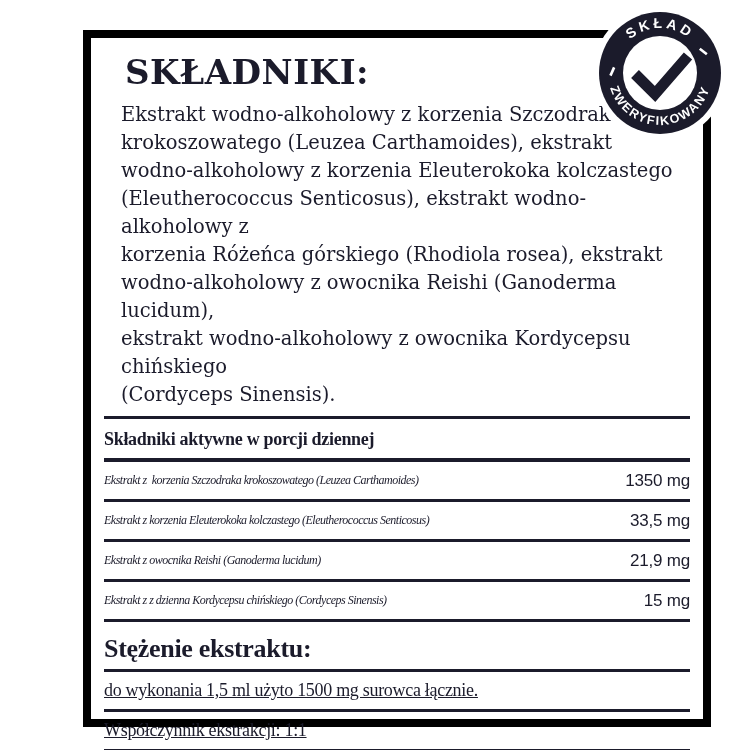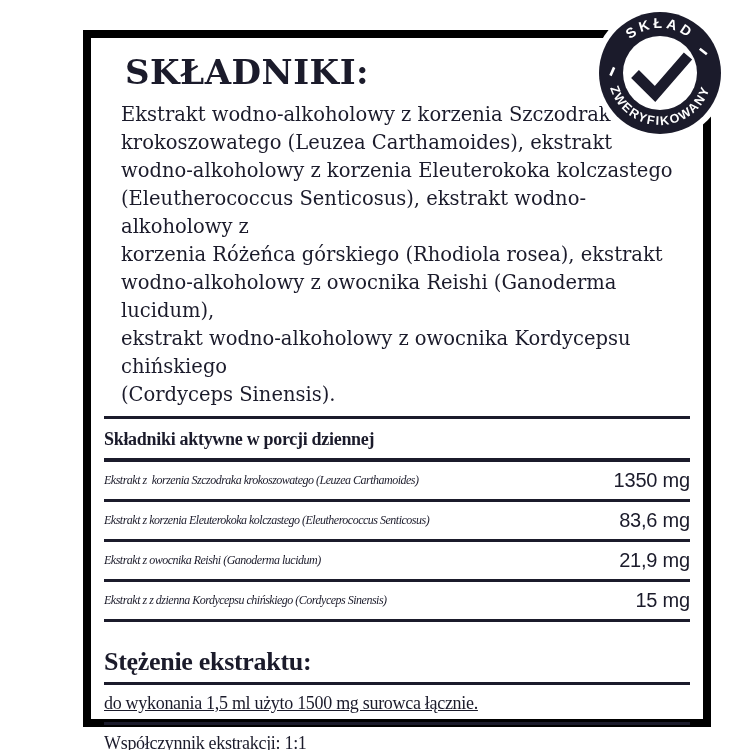--- a/index.html
+++ b/index.html
@@ -11,25 +11,25 @@
   .title{margin:16px 0 0 21px;font-family:"DejaVu Serif",serif;font-weight:bold;
          font-size:34px;line-height:37px;letter-spacing:0.5px;}
   .para{margin:10px 0 0 17px;font-family:"DejaVu Serif",serif;font-size:19.5px;
         line-height:28px;white-space:pre-line;}
   .sep{background:#1b1b2b;height:3px;}
   .sep-a{margin-top:7px;}
   .sep-b{height:4px;}
   .h1{font-family:"Liberation Serif",serif;font-weight:bold;font-size:18px;
       line-height:30px;padding:5px 0 4px 0;letter-spacing:-0.3px;}
   .h2{font-family:"Liberation Serif",serif;font-weight:bold;font-size:26px;
-      line-height:30px;padding:25px 0 5px 0;border-bottom:3px solid #1b1b2b;letter-spacing:-0.3px;}
+      line-height:30px;padding:12px 0 5px 0;border-bottom:3px solid #1b1b2b;letter-spacing:-0.3px;}
   .row{height:37px;border-bottom:3px solid #1b1b2b;display:flex;
        justify-content:space-between;align-items:center;}
   .row-label{font-size:12px;letter-spacing:-0.5px;white-space:pre;font-style:italic;}
-  .row-value{font-family:"Liberation Sans",sans-serif;font-size:20px;white-space:nowrap;
+  .row-value{font-family:"Liberation Sans",sans-serif;font-size:17px;white-space:nowrap;
              letter-spacing:-0.2px;}
   .info-row{height:37px;display:flex;align-items:center;border-bottom:3px solid #1b1b2b;
             font-size:18px;letter-spacing:-0.3px;text-decoration:underline;}
   .info-row.thick{border-bottom-width:5px;}
   .footer{padding:10px 0 0 0;font-size:18px;line-height:25px;letter-spacing:-0.3px;}
   .bold{font-weight:bold;}
   .badge{position:absolute;left:598px;top:11px;width:124px;height:124px;
          border-radius:50%;box-shadow:0 0 0 5px #ffffff;background:#fff;}
   .badge svg{display:block;}
 </style>
@@ -57,21 +57,21 @@
       <div class="h1">Składniki aktywne w porcji dziennej</div>
 
       <div class="sep sep-b"></div>
 
       <div class="row">
         <span class="row-label">Ekstrakt z  korzenia Szczodraka krokoszowatego (Leuzea Carthamoides)</span>
         <span class="row-value">1350 mg</span>
       </div>
       <div class="row">
         <span class="row-label">Ekstrakt z korzenia Eleuterokoka kolczastego (Eleutherococcus Senticosus)</span>
-        <span class="row-value">83,6 mg</span>
+        <span class="row-value">33,5 mg</span>
       </div>
       <div class="row">
         <span class="row-label">Ekstrakt z owocnika Reishi (Ganoderma lucidum)</span>
         <span class="row-value">21,9 mg</span>
       </div>
       <div class="row">
         <span class="row-label">Ekstrakt z z dzienna Kordycepsu chińskiego (Cordyceps Sinensis)</span>
         <span class="row-value">15 mg</span>
       </div>
 

